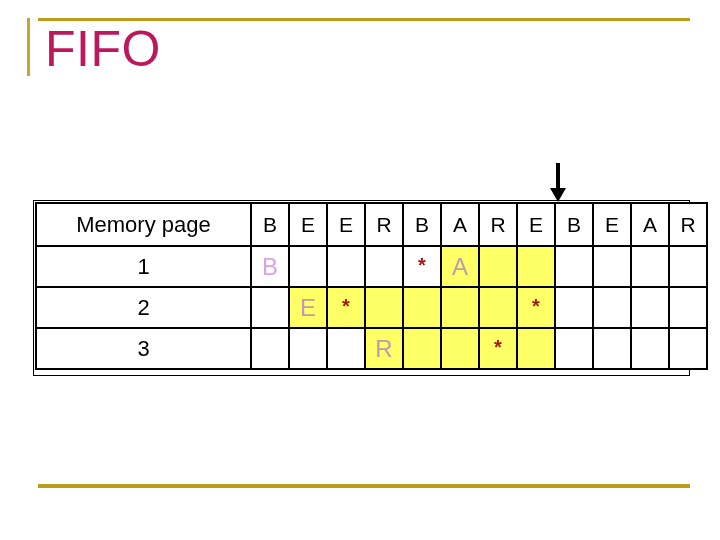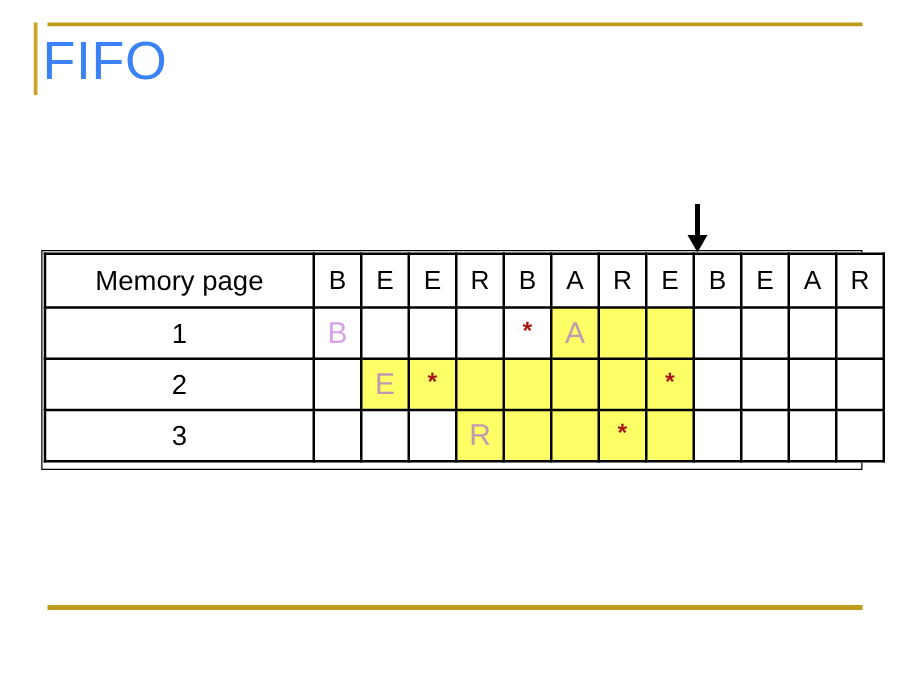--- a/index.html
+++ b/index.html
@@ -37,25 +37,25 @@
     left: 38px;
     top: 484px;
     width: 652px;
     height: 4px;
     background: #bd9b1c;
   }
 
   
   .slide-title {
     position: absolute;
-    left: 34px;
+    left: 45px;
     top: 23px;
-    font-size: 43px;
+    font-size: 50px;
     line-height: 52px;
-    color: #3b82f6;
+    color: #be185d;
     font-weight: normal;
     letter-spacing: 0.5px;
     white-space: nowrap;
   }
 
   
   .arrow {
     position: absolute;
     left: 548px;
     top: 163px;

